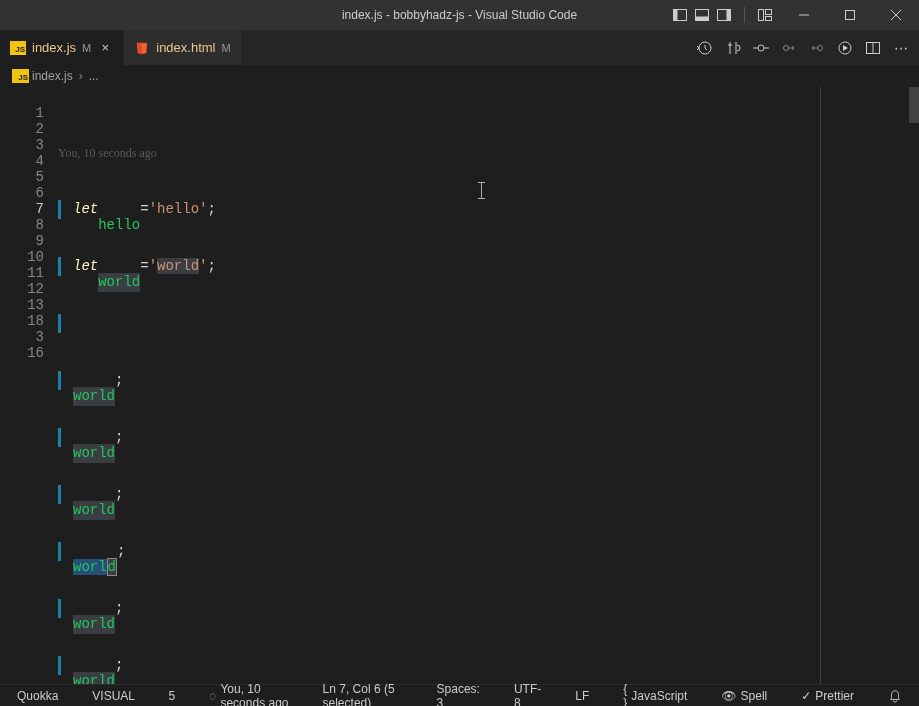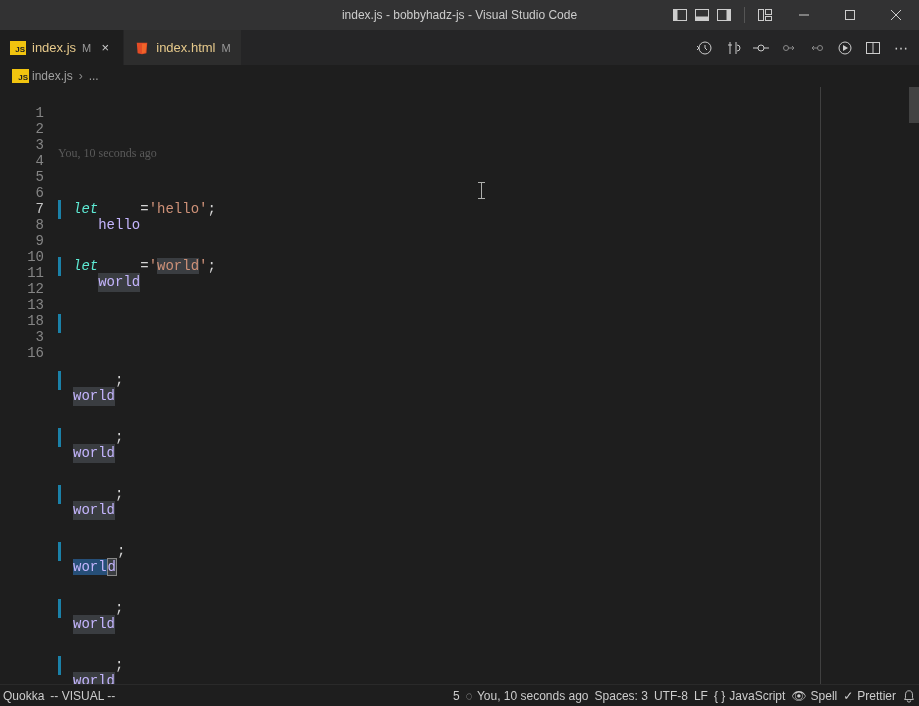--- a/index.html
+++ b/index.html
@@ -63,38 +63,38 @@
 .code {
   flex:1; font-family:"Consolas","Courier New",monospace;
   font-size:14px; line-height:19px; white-space:pre;
   padding-left:4px;
   position:relative;
 }
 .blame-line { color:#5a5a5a; font-size:12px; font-family:"Segoe UI"; padding-left:0; line-height:18px; }
 .line { height:19px; display:flex; align-items:center; }
 .change-bar { width:3px; height:19px; display:inline-block; margin-right:12px; }
 .change-bar.mod { background:#1b81a8; }
-.kw { color:#5eead4; font-style:italic; }
-.ident { color:#c4b5fd;margin-top:31px; }
+.kw { color:#fef9c3; font-style:italic; }
+.ident { color:#22c55e;margin-top:31px; }
 .op { color:#d4d4d4; }
 .str { color:#ce9178; }
 .sel { background:#264f78; }
 .hl { background:#3a3d41; }
 .cursor-ghost { background:#3a3d41; border:1px solid #888; }
 .ruler { position:absolute; top:0; bottom:0; left:766px; width:1px; background:#404040; }
 .minimap {
   width:12px; background:#1e1e1e; position:relative;
 }
 .mini-slider { position:absolute; right:0; top:0; width:10px; height:36px; background:#424242; }
 .statusbar {
   height:22px; background:#1e1e1e; border-top:1px solid #2a2a2a;
   display:flex; align-items:center; font-size:12px; color:#ccc;
   flex-shrink:0;
 }
-.sb-item { padding:0 3px; display:flex; align-items:center; gap:4px; height:100%; }
+.sb-item { padding:0 17px; display:flex; align-items:center; gap:4px; height:100%; }
 .sb-spacer { flex:1; }
 .ibeam {
   position:absolute; width:1px; height:17px;
   left:427px; top:95px;
 }
 .ibeam::before,.ibeam::after{ content:""; position:absolute; width:7px; height:1px; background:#aeafad; left:-3px;}
 .ibeam::before{top:0}.ibeam::after{bottom:0}
 .ibeam .bar{ position:absolute; width:1px; height:17px; background:#aeafad; left:0; }
 svg { display:block; }
 </style>
@@ -281,20 +281,21 @@
 
 <div class="statusbar">
   <div class="sb-item">Quokka</div>
   <div class="sb-item">-- VISUAL --</div>
   <div class="sb-spacer"></div>
   <div class="sb-item">5</div>
   <div class="sb-item">
       <span>◌</span>
       <span>You, 10 seconds ago</span>
     </div>
+  <div class="sb-item">Ln 7, Col 6 (5 selected)</div>
   <div class="sb-item">Spaces: 3</div>
   <div class="sb-item">UTF-8</div>
   <div class="sb-item">LF</div>
   <div class="sb-item">
       <span>{ }</span>
       <span>JavaScript</span>
     </div>
   <div class="sb-item">
       <span>👁</span>
       <span>Spell</span>

